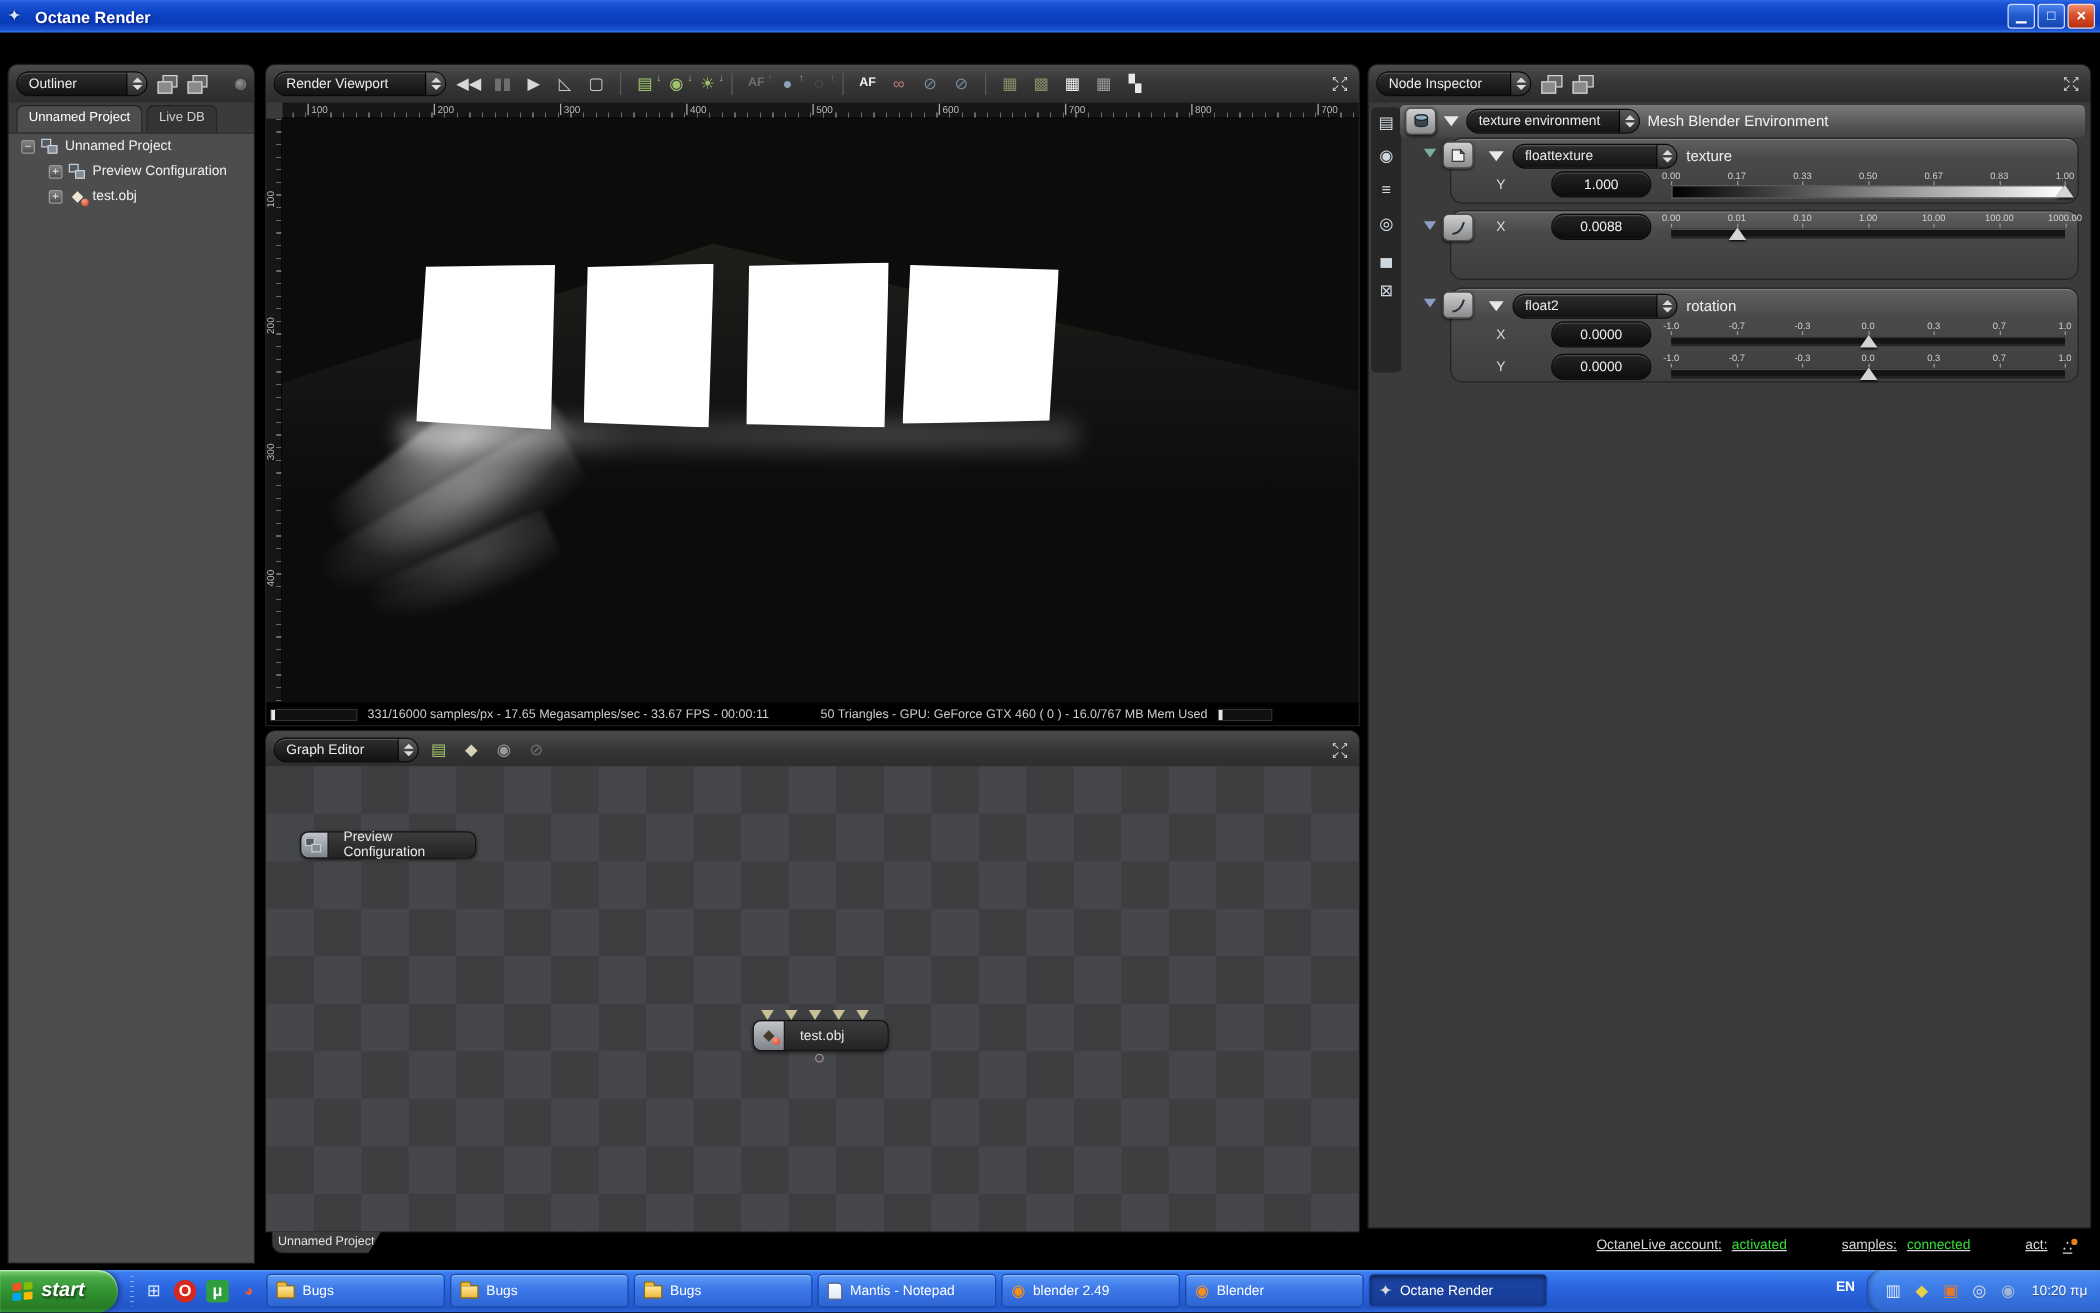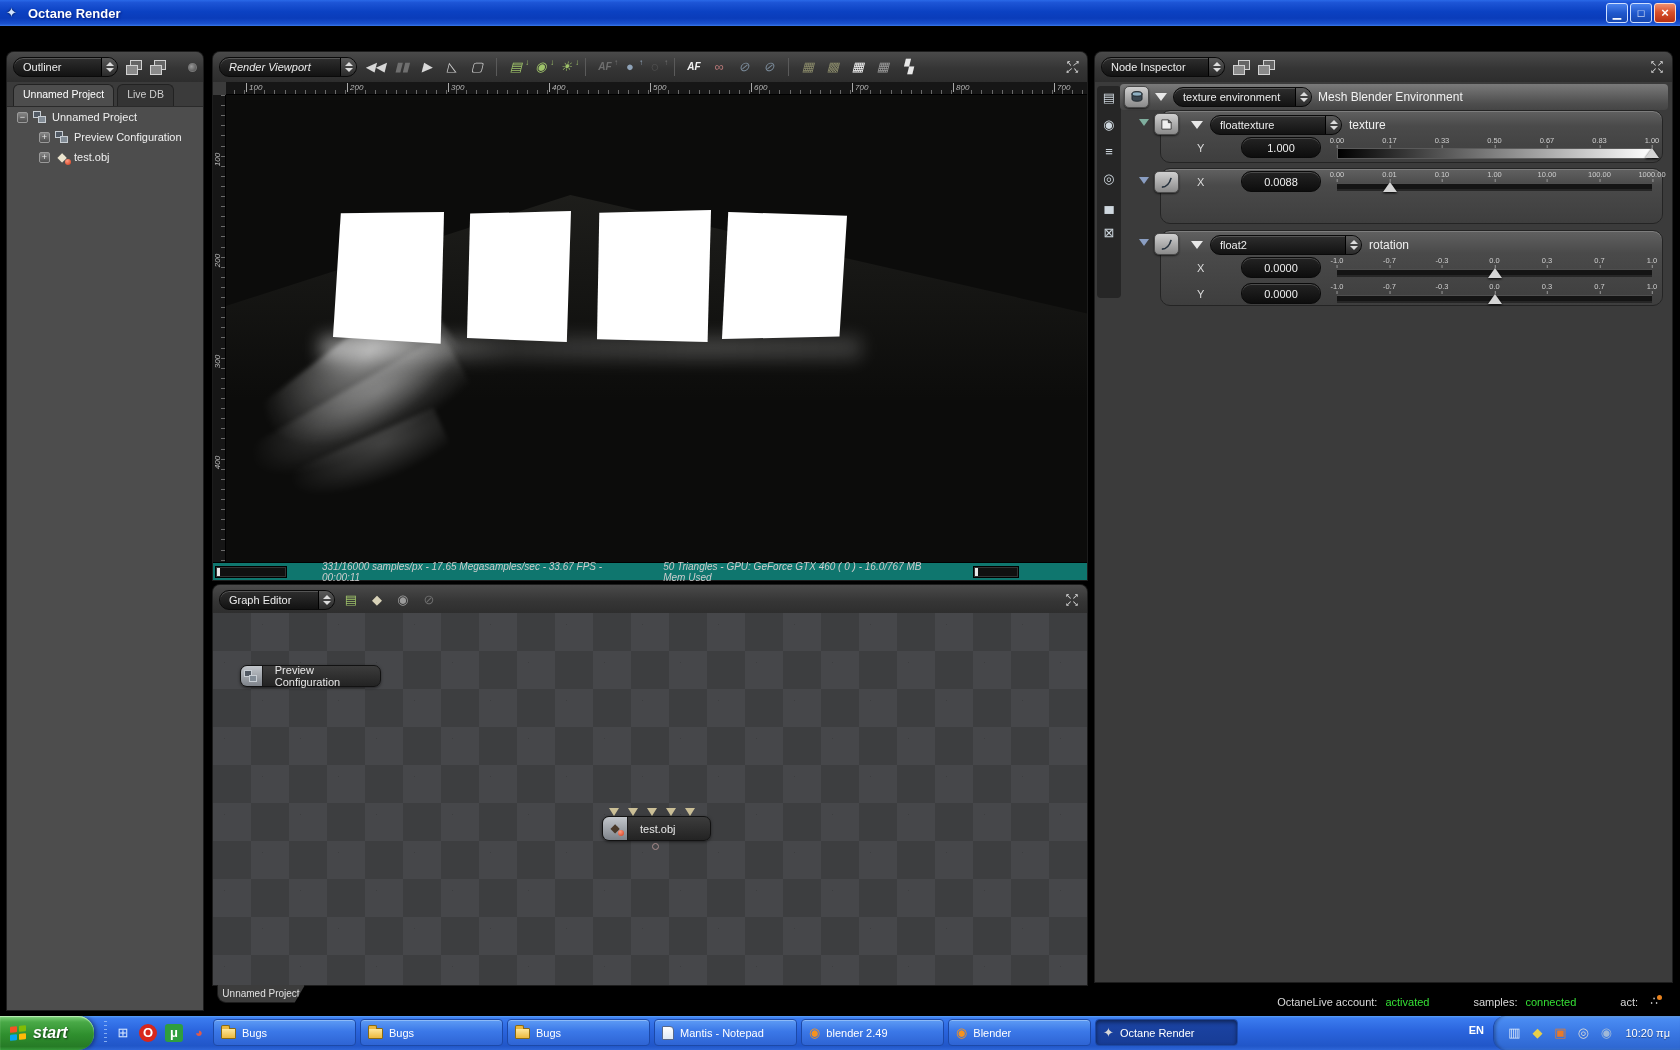--- a/index.html
+++ b/index.html
@@ -57,21 +57,21 @@
   .exp { width:11px; height:11px; background:linear-gradient(180deg,#848484,#4f4f4f); border:1px solid #9a9a9a;
     border-radius:2px; color:#e8e8e8; font-size:9px; line-height:9px; text-align:center; flex:none; }
   .graph-icon { width:14px; height:12px; position:relative; display:inline-block; flex:none; }
   .graph-icon::before { content:''; position:absolute; left:0; top:0; width:6px; height:5px; border:1px solid #c8ced4; background:#525a64; }
   .graph-icon::after { content:''; position:absolute; right:1px; bottom:0; width:6px; height:5px; border:1px solid #c8ced4; background:#828c96; }
   .mesh-icon { width:14px; height:13px; position:relative; display:inline-block; color:#ece5cf; font-size:12px; line-height:13px; text-align:center; flex:none; }
   .mesh-icon::after { content:''; position:absolute; right:-2px; bottom:-1px; width:6px; height:6px; border-radius:50%;
     background:radial-gradient(circle at 35% 30%,#ff9a80,#d23a1a); }
 
   
-  #viewport { left:213px; top:52px; width:874px; height:528px;font-style:italic; }
+  #viewport { left:213px; top:52px; width:874px; height:528px; }
   #vp-toolbar { display:flex; align-items:center; gap:9px; color:#ccc; }
   .hruler { position:absolute; left:13px; top:30px; width:861px; height:13px; background:#161616; border-bottom:1px solid #000; }
   .hruler::before { content:''; position:absolute; left:8px; right:0; bottom:0; height:4px;
     background:repeating-linear-gradient(90deg,#6a6a6a 0 1px,transparent 1px 10.1px); }
   .hnum { position:absolute; top:1px; font-size:8px; color:#b8b8b8; border-left:1px solid #aaa; padding-left:2px; line-height:9px; }
   .vruler { position:absolute; left:0; top:43px; width:13px; height:467px; background:#161616; border-right:1px solid #000; }
   .vruler::before { content:''; position:absolute; top:0; bottom:0; right:0; width:4px;
     background:repeating-linear-gradient(180deg,#6a6a6a 0 1px,transparent 1px 10.1px); }
   .vnum { position:absolute; left:-6px; width:20px; font-size:8px; color:#b8b8b8; transform:rotate(-90deg); text-align:center; line-height:9px; }
   .vp-image { position:absolute; left:13px; top:43px; width:861px; height:467px; background:#0c0c0b; overflow:hidden; }
@@ -86,22 +86,22 @@
   .cube.c3 { left:371px; top:115px; width:114px; height:132px; clip-path:polygon(2% 2%,100% 0,97% 100%,0 98%);
     box-shadow:0 0 42px 10px rgba(255,255,255,.22); }
   .cube.c4 { left:496px; top:117px; width:125px; height:127px; clip-path:polygon(5% 0,100% 3%,94% 98%,0 100%);
     box-shadow:0 0 42px 10px rgba(255,255,255,.20); }
   .streak { position:absolute; background:radial-gradient(ellipse at 65% 25%,rgba(255,255,255,.55),rgba(255,255,255,0) 65%); filter:blur(2px); }
   .s1 { left:30px; top:245px; width:210px; height:100px; transform:rotate(-38deg); }
   .s2 { left:10px; top:295px; width:240px; height:70px; transform:rotate(-30deg); opacity:.55; }
   .s3 { left:55px; top:345px; width:170px; height:50px; transform:rotate(-24deg); opacity:.4; }
   .gglow { position:absolute; left:95px; top:242px; width:540px; height:22px; filter:blur(9px);
     background:linear-gradient(90deg,rgba(255,255,255,.55),rgba(255,255,255,.14) 35%,rgba(255,255,255,.22) 70%,rgba(255,255,255,.18)); }
-  .vp-status { position:absolute; left:0; bottom:0; width:874px; height:18px; background:#0f766e; border-top:1px solid #000;
-    display:flex; align-items:center; font-size:10px; color:#cdcdcd; padding:0 2px;gap:28px; }
+  .vp-status { position:absolute; left:0; bottom:0; width:874px; height:18px; background:#000000; border-top:1px solid #000;
+    display:flex; align-items:center; font-size:10px; color:#cdcdcd; padding:0 2px; }
   .sunken { height:12px; background:#101010; border:1px solid #000; box-shadow:inset 0 0 0 1px #333; position:relative; flex:none; }
   .sunken::before { content:''; position:absolute; left:1px; top:1px; width:3px; height:8px; background:#e8e8e8; }
   .box-l { width:72px; margin-right:7px; }
   .box-r { width:46px; margin-left:7px; margin-right:66px; }
 
   
   #graph { left:213px; top:585px; width:874px; height:400px; border-radius:7px 7px 0 0; }
   .graph-canvas { position:absolute; left:0; top:28px; width:874px; height:372px; background-color:#3d3e40;
     background-image:linear-gradient(45deg,#46474a 25%,transparent 25%,transparent 75%,#46474a 75%),
                      linear-gradient(45deg,#46474a 25%,transparent 25%,transparent 75%,#46474a 75%);
@@ -146,22 +146,22 @@
   .slider { position:absolute; left:146px; right:0; top:0; height:24px; }
   .ticks { position:absolute; left:0; right:0; top:0; height:10px; }
   .tick { position:absolute; top:0; transform:translateX(-50%); font-size:7.5px; color:#cfcfcf; }
   .tick::after { content:''; position:absolute; left:50%; top:9px; width:1px; height:3px; background:#999; }
   .sbar { position:absolute; left:0; right:0; top:13px; height:6px; background:#141414; border-top:1px solid #4e4e4e;
     box-shadow:0 2px 0 #262626; }
   .sbar.grad { top:12px; height:11px; background:linear-gradient(90deg,#000,#fff); border:1px solid #5a5a5a; box-shadow:none; }
   .handle { position:absolute; top:12px; transform:translateX(-50%); width:0; height:0;
     border-left:7px solid transparent; border-right:7px solid transparent; border-bottom:10px solid #d4d4d4;
     filter:drop-shadow(0 1px 1px #000); }
-  .live-line { position:absolute; left:1095px; top:990px; width:577px; height:18px; display:flex; align-items:flex-end;
-    justify-content:flex-end; gap:8px; font-size:11px; color:#d8d8d8; padding-right:10px; }
+  .live-line { position:absolute; left:1095px; top:990px; width:577px; height:18px; display:flex; align-items:flex-start;
+    justify-content:flex-end; gap:8px; font-size:11px; color:#d8d8d8; padding-right:10px;text-decoration:underline; }
   .live-line .lv { font-weight:normal; }
   .act-icon { position:relative; color:#e0e0e0; font-size:12px; width:16px; text-align:center; }
   .act-icon::after { content:''; position:absolute; right:0; top:1px; width:5px; height:5px; border-radius:50%; background:#e8821e; }
 
   
   #taskbar { position:absolute; left:0; top:1016px; width:1680px; height:34px;
     background:linear-gradient(180deg,#5aa0f8 0%,#3b7cf0 6%,#2a64dd 45%,#2156c8 88%,#2e66d8 100%); }
   .startbtn { position:absolute; left:0; top:0; height:34px; width:94px; border-radius:0 16px 16px 0;
     background:linear-gradient(180deg,#7ed27a 0%,#49a947 18%,#2f8f2e 55%,#267b26 90%,#36983a 100%);
     box-shadow:inset 0 1px 1px #bdf0b8, 2px 0 4px rgba(0,0,0,.4); display:flex; align-items:center; gap:6px; padding-left:10px; }
@@ -447,21 +447,21 @@
 
     <div class="group" style="top:178px;height:76px">
       <span class="gmark blue" style="left:-22px;top:8px"></span>
       <span class="ntb gntb">
         <svg width="13" height="13" viewBox="0 0 14 14">
             <path d="M2 12 C7 12 10 9 12 2" fill="none" stroke="#26323e" stroke-width="1.8"></path>
           </svg>
       </span>
       <div class="ghead">
         <span class="caret"></span>
-        <span class="dd" style="width:152px">
+        <span class="dd" style="width:132px">
           <span class="dd-label">float2</span>
           <span class="dd-spin"></span>
         </span>
         <span class="gname">rotation</span>
       </div>
       <div class="prow">
         <span class="axis">X</span>
         <span class="vbox">0.0000</span>
         <span class="slider">
           <span class="ticks">

